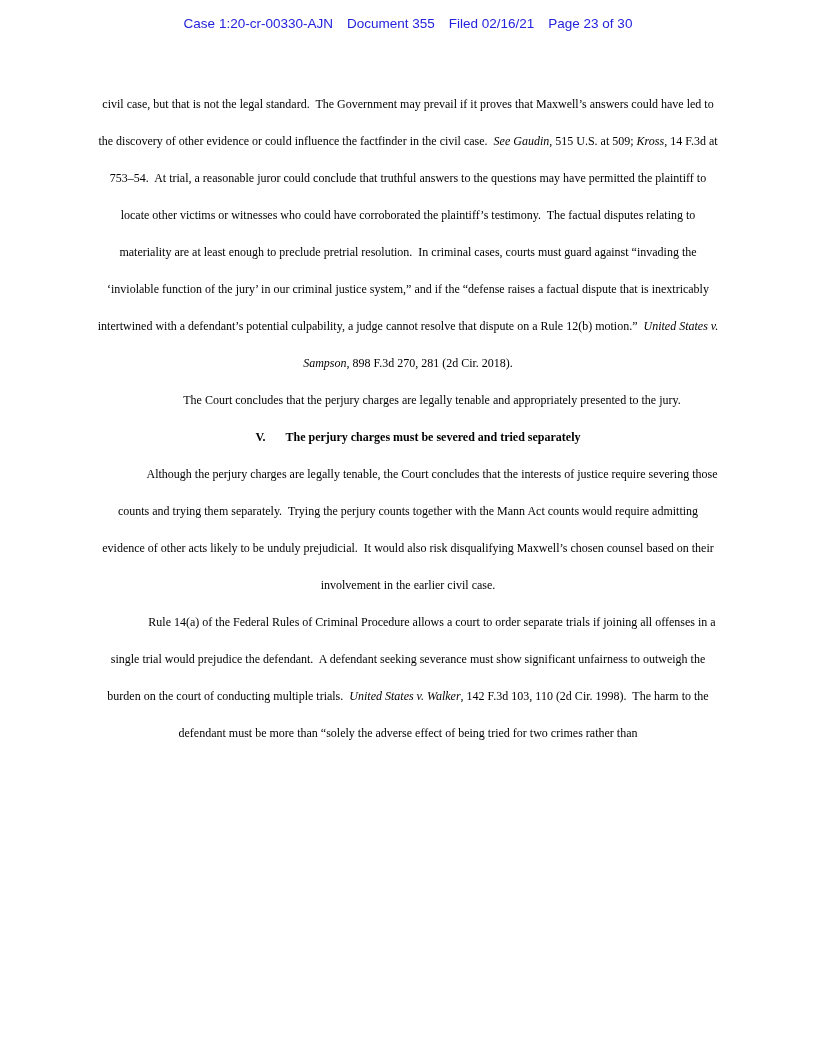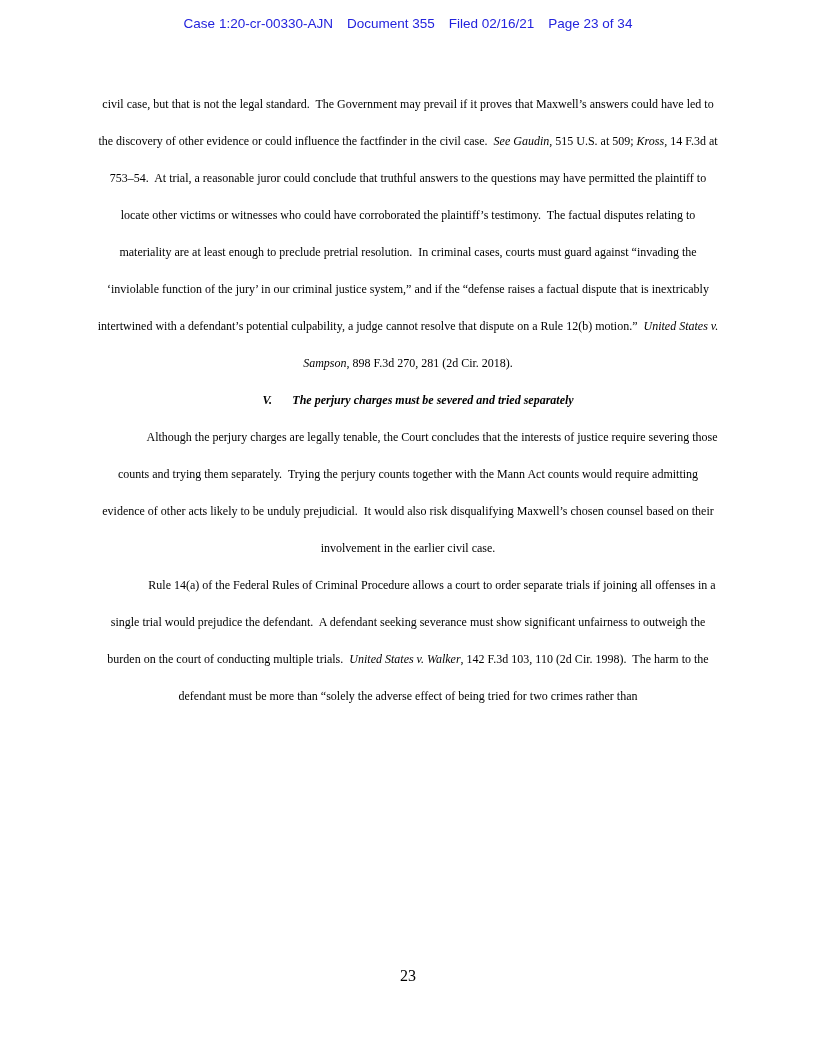--- a/index.html
+++ b/index.html
@@ -39,21 +39,20 @@
   }
   .para {
     margin: 0;
     white-space: pre-wrap;
   }
   .para.indent {
     text-indent: 48px;
   }
   .para.heading {
     font-weight: bold;
-    font-style: italic;
   }
   .hnum {
     display: inline-block;
     width: 50px;
   }
   .it {
     font-style: italic;
   }
   .page-number {
     position: absolute;
@@ -67,25 +66,25 @@
 </style>
 </head>
 <body>
 
 <div class="page" style="background: rgb(255, 255, 255); color: rgb(0, 0, 0);">
 
   <div class="stamp" style="color: rgb(35, 35, 221);">
     <span>Case 1:20-cr-00330-AJN</span>
     <span>Document 355</span>
     <span>Filed 02/16/21</span>
-    <span>Page 23 of 34</span>
+    <span>Page 23 of 30</span>
   </div>
 
   <div class="body-text">
       <p class="para"><span>civil case, but that is not the legal standard.  The Government may prevail if it proves that Maxwell’s answers could have led to the discovery of other evidence or could influence the factfinder in the civil case.  </span><span class="it">See Gaudin</span><span>, 515 U.S. at 509; </span><span class="it">Kross</span><span>, 14 F.3d at 753–54.  At trial, a reasonable juror could conclude that truthful answers to the questions may have permitted the plaintiff to locate other victims or witnesses who could have corroborated the plaintiff’s testimony.  The factual disputes relating to materiality are at least enough to preclude pretrial resolution.  In criminal cases, courts must guard against “invading the ‘inviolable function of the jury’ in our criminal justice system,” and if the “defense raises a factual dispute that is inextricably intertwined with a defendant’s potential culpability, a judge cannot resolve that dispute on a Rule 12(b) motion.”  </span><span class="it">United States v. Sampson</span><span>, 898 F.3d 270, 281 (2d Cir. 2018).</span></p>
+      <p class="para indent"><span>The Court concludes that the perjury charges are legally tenable and appropriately presented to the jury.</span></p>
       <p class="para heading"><span class="hnum">V.</span><span>The perjury charges must be severed and tried separately</span></p>
       <p class="para indent"><span>Although the perjury charges are legally tenable, the Court concludes that the interests of justice require severing those counts and trying them separately.  Trying the perjury counts together with the Mann Act counts would require admitting evidence of other acts likely to be unduly prejudicial.  It would also risk disqualifying Maxwell’s chosen counsel based on their involvement in the earlier civil case.</span></p>
       <p class="para indent"><span>Rule 14(a) of the Federal Rules of Criminal Procedure allows a court to order separate trials if joining all offenses in a single trial would prejudice the defendant.  A defendant seeking severance must show significant unfairness to outweigh the burden on the court of conducting multiple trials.  </span><span class="it">United States v. Walker</span><span>, 142 F.3d 103, 110 (2d Cir. 1998).  The harm to the defendant must be more than “solely the adverse effect of being tried for two crimes rather than</span></p>
     </div>
 
-  <div class="page-number">23</div>
 
 </div>
 
 </body></html>

